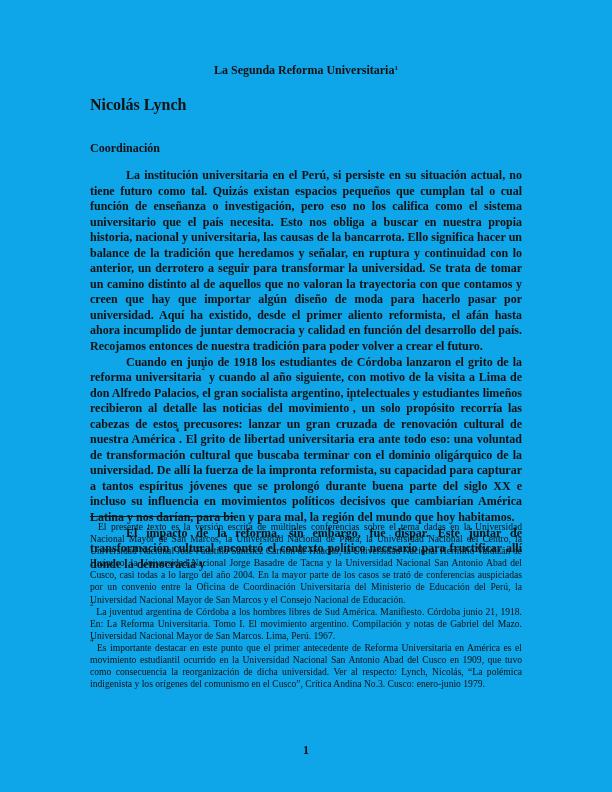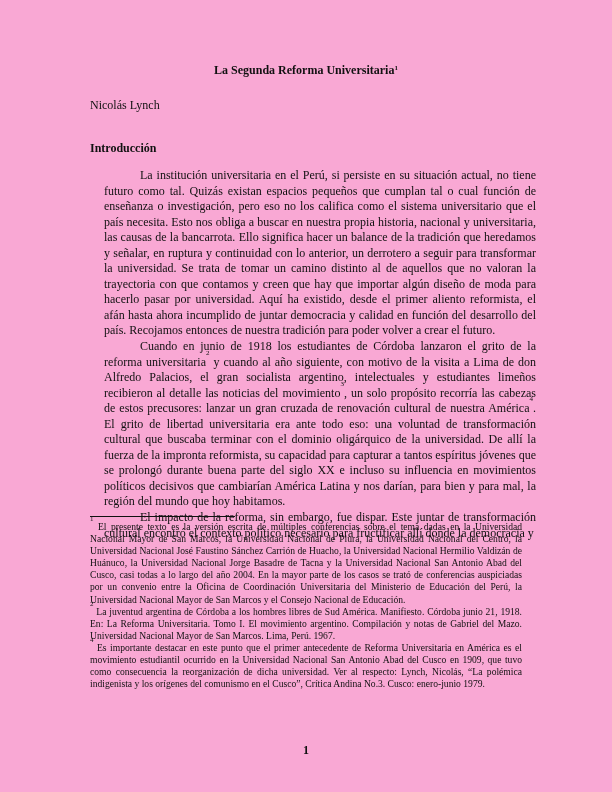--- a/index.html
+++ b/index.html
@@ -1,38 +1,38 @@
 <!DOCTYPE html>
 <html><head>
 <meta charset="utf-8">
 <style>
   html, body { margin: 0; padding: 0; background: #ffffff; }
   body {
     width: 612px; height: 792px; position: relative; overflow: hidden;
     font-family: "Liberation Serif", "DejaVu Serif", serif;
     color: #111111;
   }
-  .page { position: absolute; left: 0; top: 0; width: 612px; height: 792px; background: #f9a8d4; }
+  .page { position: absolute; left: 0; top: 0; width: 612px; height: 792px; background: #0ea5e9; }
   .title {
     position: absolute; left: 0; width: 612px; top: 63px;
     text-align: center; font-weight: bold; font-size: 12px; line-height: 14px;
   }
   .title sup { font-size: 7px; vertical-align: top; position: relative; top: -2px; }
   .author {
     position: absolute; left: 90px; top: 98px;
-    font-weight: normal; font-size: 12px; line-height: 14px;
+    font-weight: bold; font-size: 16px; line-height: 14px;
   }
   .section {
     position: absolute; left: 90px; top: 141px;
     font-weight: bold; font-size: 12px; line-height: 14px;
   }
   .body-text {
-    position: absolute; left: 104px; top: 168px; width: 432px;
+    position: absolute; left: 90px; top: 168px; width: 432px;
     font-size: 12px; line-height: 15.55px; text-align: justify;
-    font-weight: normal;
+    font-weight: bold;
   }
   .body-text p { margin: 0; text-indent: 36px; }
   .body-text sup, .fn sup { font-size: 7px; vertical-align: top; position: relative; top: -2px; line-height: 0; }
   .fn-rule {
     position: absolute; left: 90px; top: 516px; width: 145px; height: 0;
     border-top: 1.2px solid #111;
   }
   .footnotes {
     position: absolute; left: 90px; top: 521px; width: 432px;
     font-size: 9.6px; line-height: 12.1px; text-align: justify; font-weight: normal;
@@ -44,21 +44,21 @@
   }
 </style>
 </head>
 <body>
 
 <div class="page">
   <div class="title"><span>La Segunda Reforma Universitaria</span><sup>1</sup></div>
 
   <div class="author">Nicolás Lynch</div>
 
-  <div class="section">Introducción</div>
+  <div class="section">Coordinación</div>
 
   <div class="body-text" id="body-text">
       <p><span>La institución universitaria en el Perú, si persiste en su situación actual, no tiene futuro como tal. Quizás existan espacios pequeños que cumplan tal o cual función de enseñanza o investigación, pero eso no los califica como el sistema universitario que el país necesita. Esto nos obliga a buscar en nuestra propia historia, nacional y universitaria, las causas de la bancarrota. Ello significa hacer un balance de la tradición que heredamos y señalar, en ruptura y continuidad con lo anterior, un derrotero a seguir para transformar la universidad. Se trata de tomar un camino distinto al de aquellos que no valoran la trayectoria con que contamos  y creen que hay que importar algún diseño de moda para hacerlo pasar por universidad. Aquí ha existido, desde el primer aliento reformista, el afán hasta ahora incumplido de juntar  democracia y calidad en función del desarrollo del país. Recojamos entonces de nuestra tradición para poder volver a crear el futuro.</span></p>
       <p><span>Cuando en junio de 1918 los estudiantes de Córdoba lanzaron el grito de la reforma universitaria</span><sup>2</sup><span> y cuando al año siguiente, con motivo de la visita a Lima de don Alfredo Palacios, el gran socialista argentino, intelectuales y estudiantes limeños recibieron al detalle las noticias del movimiento</span><sup>3</sup><span>, un solo propósito recorría las cabezas de estos precusores: lanzar un gran cruzada de renovación cultural de nuestra América</span><sup>4</sup><span>. El grito de libertad universitaria era ante todo eso: una voluntad de transformación cultural que buscaba terminar con el dominio oligárquico de la universidad. De allí la fuerza de la impronta reformista, su capacidad para capturar  a tantos espíritus jóvenes que se prolongó durante buena parte del siglo XX e incluso su influencia en movimientos políticos decisivos que cambiarían América Latina y nos darían, para bien y para mal, la región del mundo que hoy habitamos.</span></p>
       <p><span>El impacto de la reforma, sin embargo, fue dispar. Este juntar de transformación cultural encontró el contexto político necesario para fructificar allí donde la democracia y</span></p>
     </div>
 
   <div class="fn-rule"></div>
 
   <div class="footnotes" id="footnotes">

